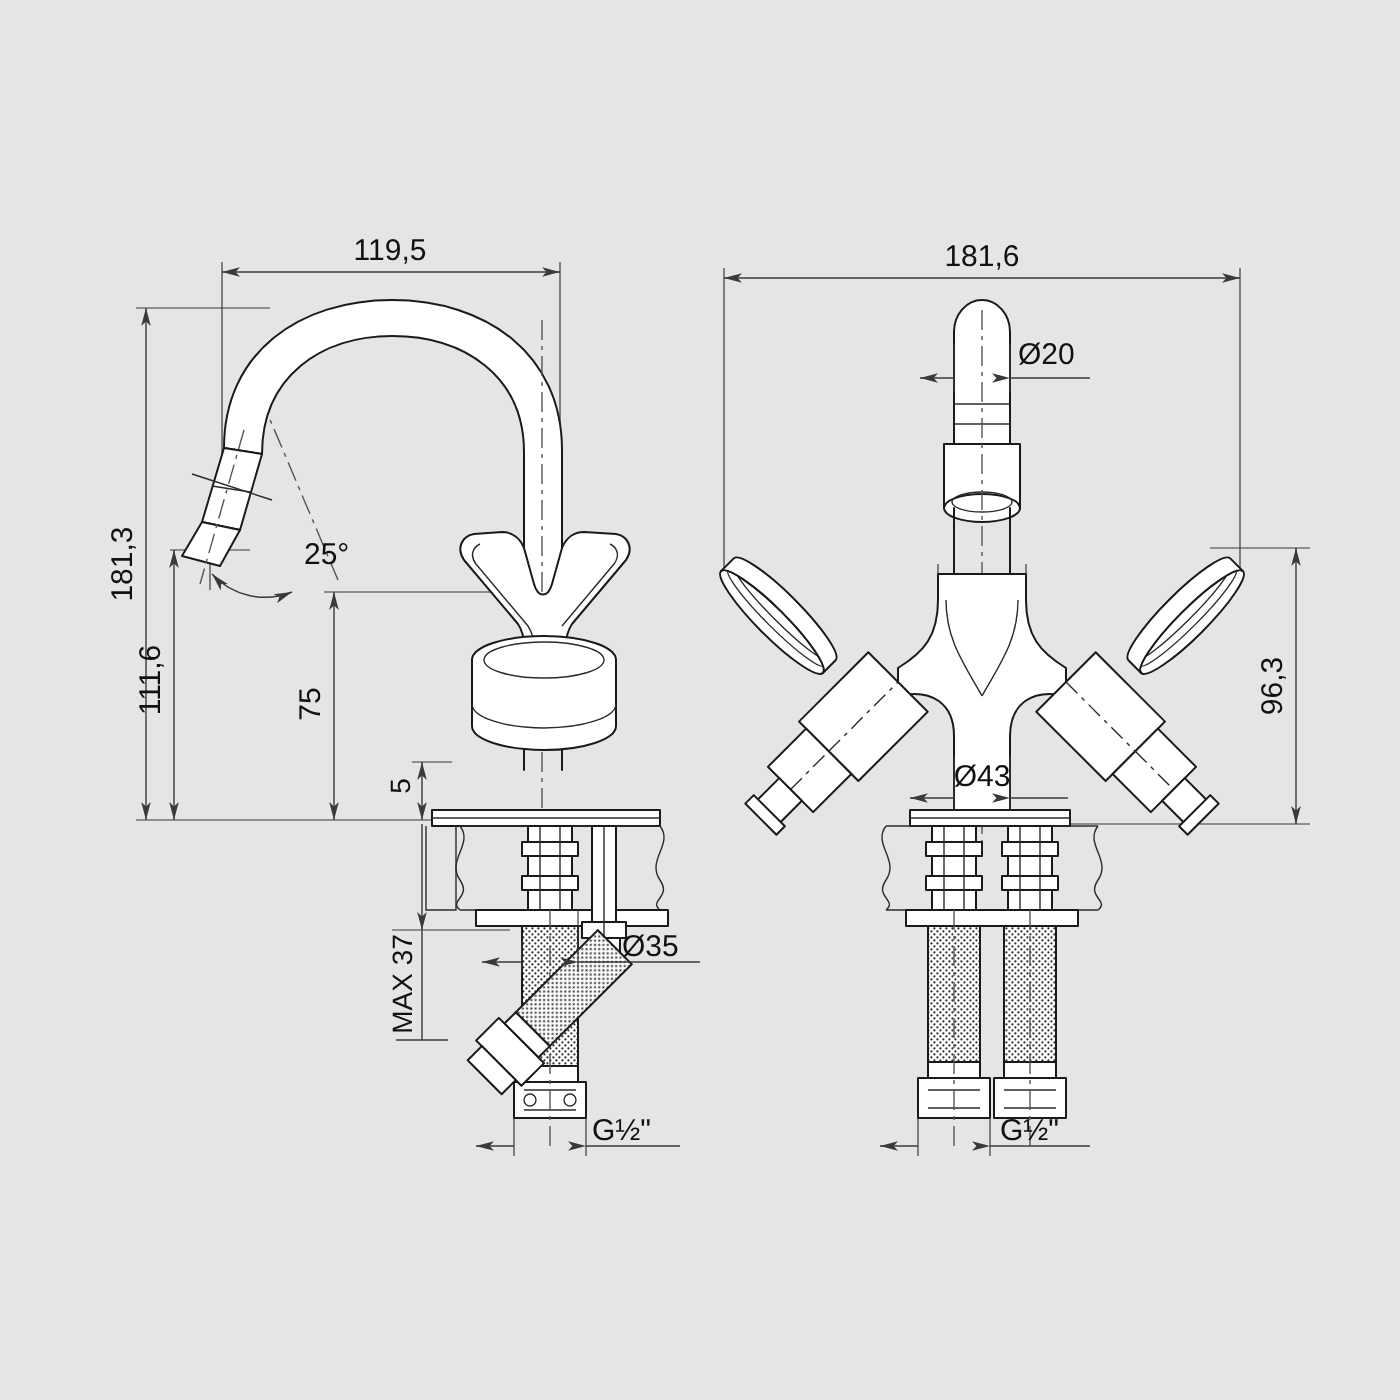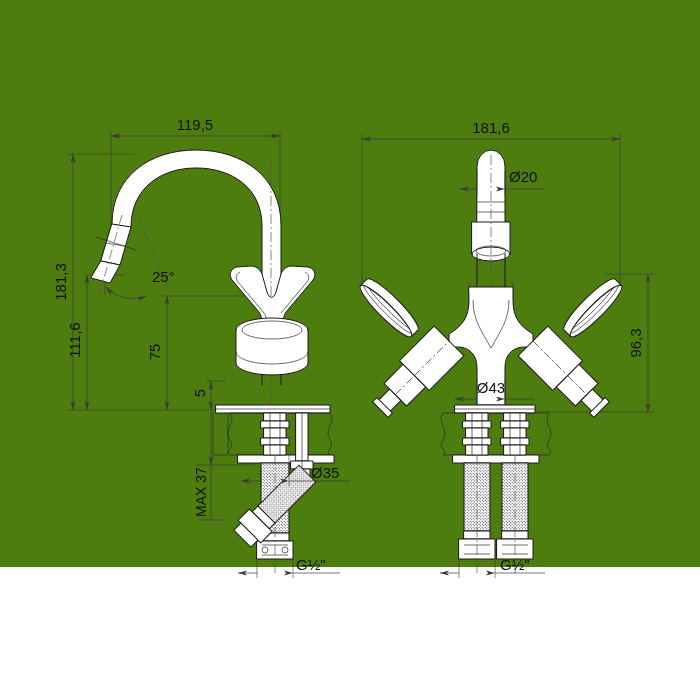--- a/index.html
+++ b/index.html
@@ -10,22 +10,22 @@
   }
   body {
     width: 700px;
     height: 700px;
     font-family: "Liberation Sans", sans-serif;
     overflow: hidden;
   }
   #sheet {
     position: relative;
     width: 700px;
-    height: 567px;
-    background: #4d7c0f;
+    height: 700px;
+    background: #e5e5e5;
   }
   svg#drawing {
     display: block;
     width: 700px;
     height: 700px;
   }
   .ln      { stroke: #1a1a1a; stroke-width: 1; fill: none; stroke-linecap: round; stroke-linejoin: round; }
   .ln-thin { stroke: #2b2b2b; stroke-width: 0.7; fill: none; }
   .ln-dim  { stroke: #3a3a3a; stroke-width: 0.7; fill: none; }
   .ln-ext  { stroke: #3a3a3a; stroke-width: 0.6; fill: none; }

